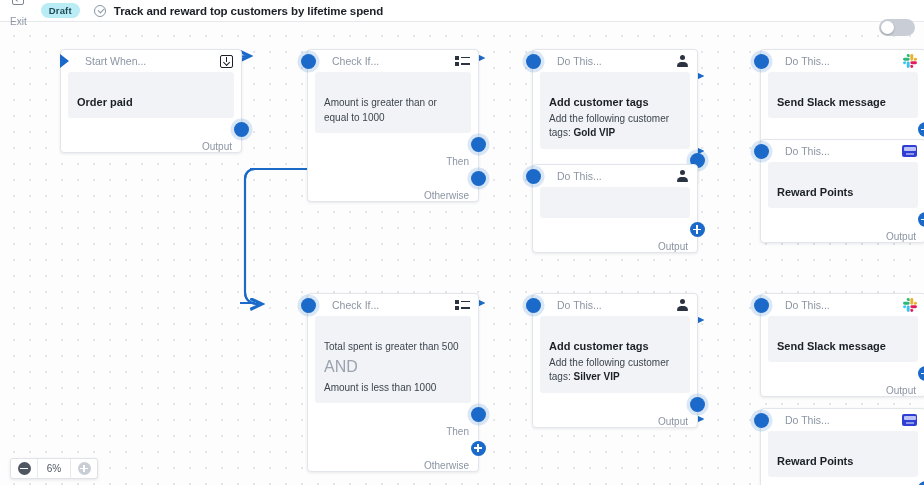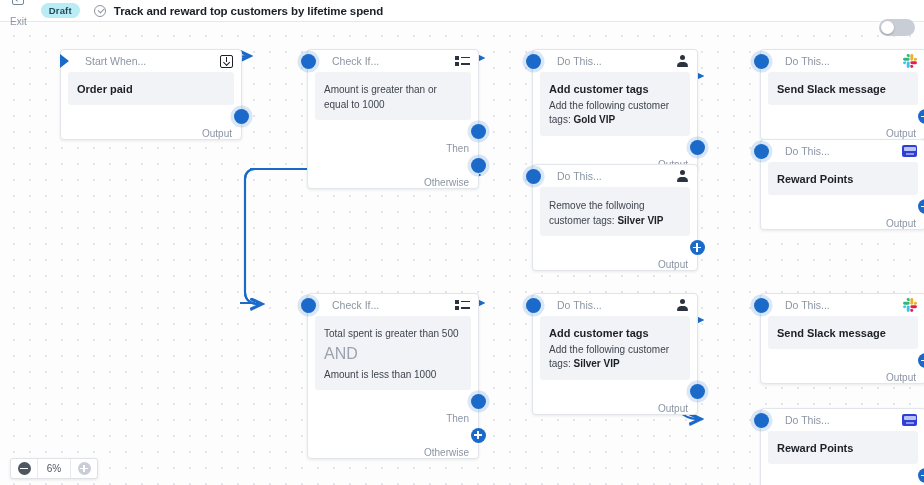--- a/index.html
+++ b/index.html
@@ -113,21 +113,21 @@
   .node-head .head-label {
     font-size: 10.5px; color: #8b95a3;
   }
   .node-head .head-icon {
     margin-left: auto; display: flex; align-items: center;
   }
   .node-body {
     background: #f1f3f6;
     margin: 0 7px;
     border-radius: 3px;
-    padding: 10px 9px 8px 9px;
+    padding: 23px 9px 8px 9px;
   }
   .node-title {
     font-size: 11px; font-weight: bold; color: #1b1f26;
     line-height: 1.35;
   }
   .node-sub {
     font-size: 10px; color: #3e454f;
     line-height: 1.45; margin-top: 2px;
   }
   .node-sub b { font-weight: bold; color: #1b1f26; }
@@ -368,24 +368,20 @@
 
     <div class="node" style="left:490px; top:142px; width:166px;">
       <span class="dot in" style="top:4px;"></span>
       <div class="node-head">
         <span class="head-label">Do This...</span>
         <span class="head-icon">
             <span class="icon-person"></span>
           </span>
       </div>
       <div class="node-body">
-        <div class="node-sub">
-          <span>Remove the follwoing customer tags:</span>
-          <b>Silver VIP</b>
-        </div>
       </div>
       <div class="port-row">
         <span class="port-label">Output</span>
         <span class="plus out" style="top:4px;"></span>
       </div>
     </div>
 
     <div class="node" style="left:718px; top:27px; width:166px;">
       <span class="dot in" style="top:4px;"></span>
       <div class="node-head">

